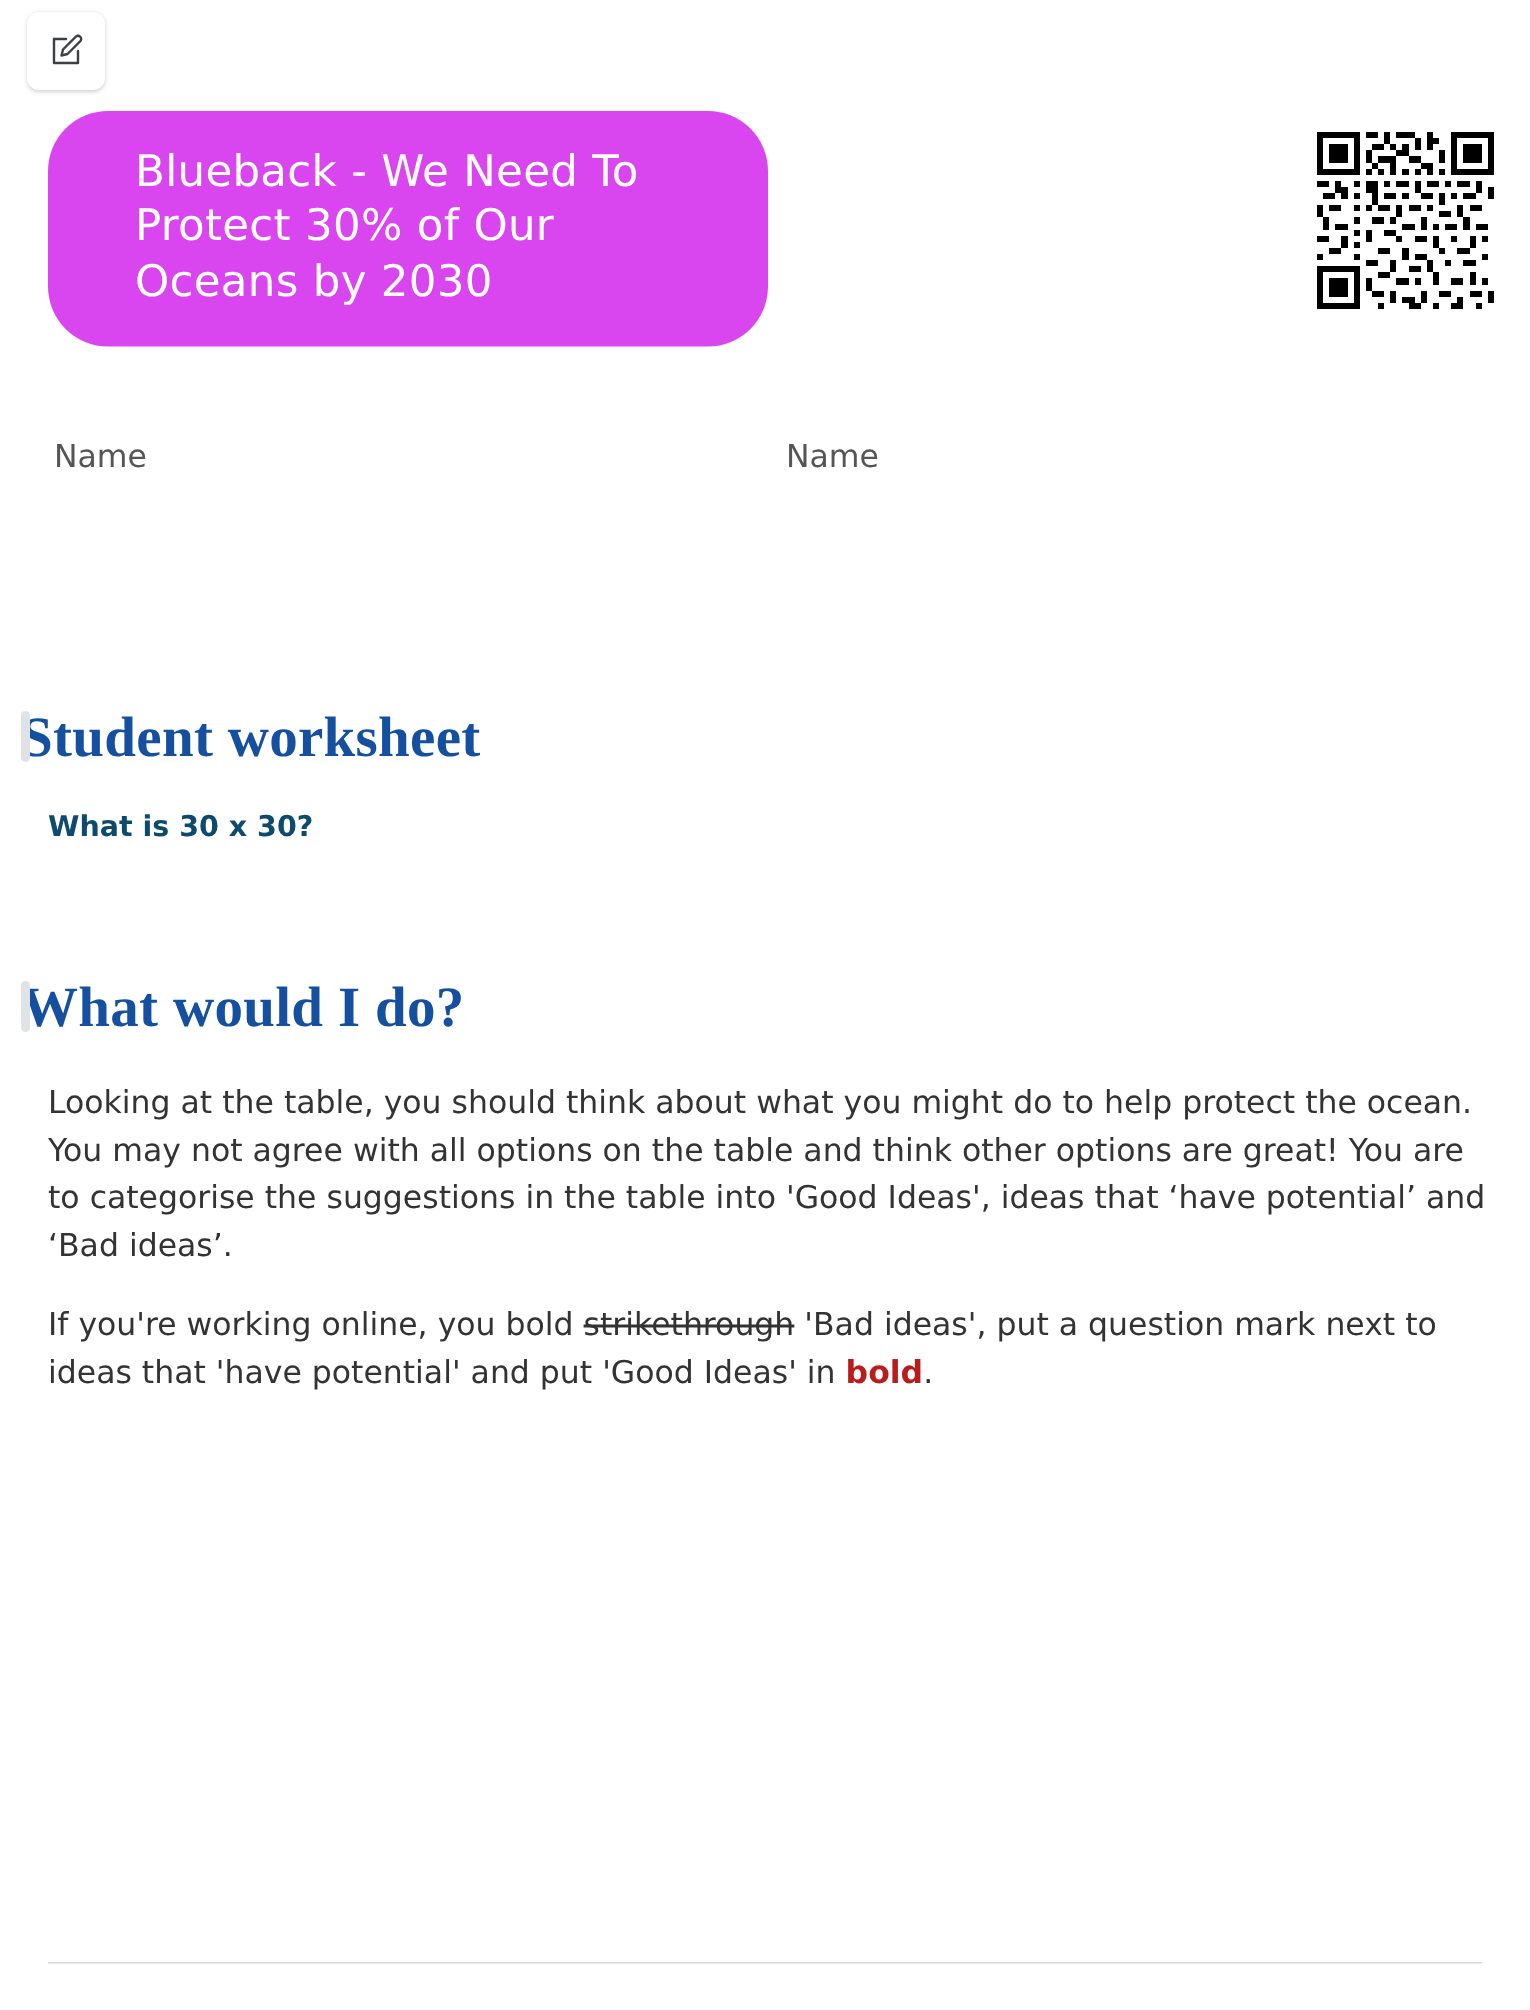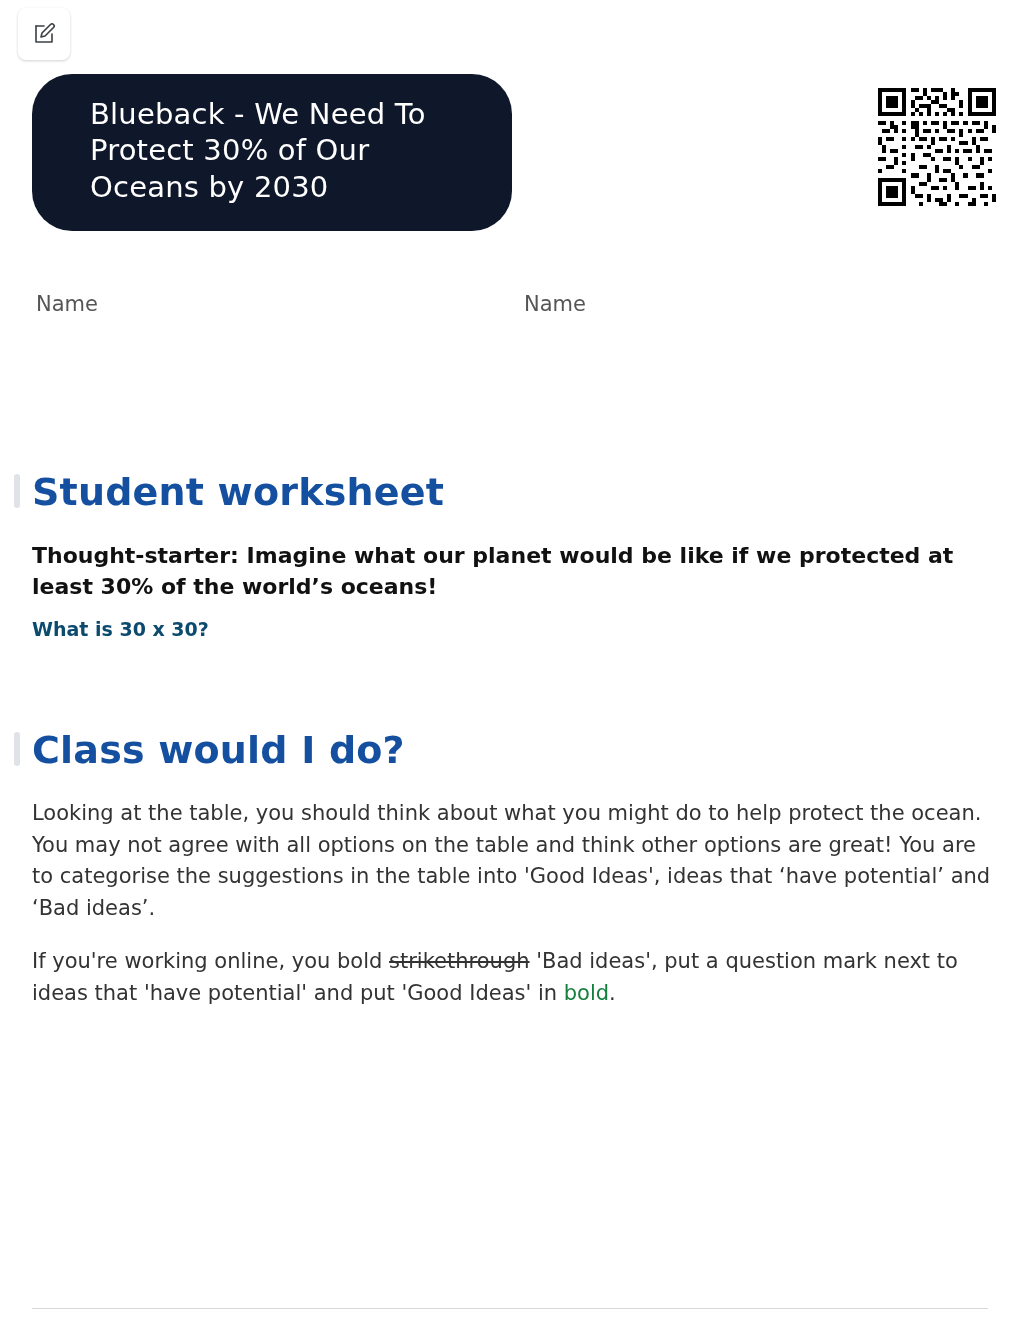--- a/index.html
+++ b/index.html
@@ -31,21 +31,21 @@
     justify-content: center;
   }
   .edit-chip svg { display: block; }
 
   
   .title-banner {
     position: absolute;
     left: 32px;
     top: 74px;
     width: 480px;
-    background: #0f172a;
+    background: #d946ef;
     border-radius: 40px;
     padding: 22px 40px 26px 58px;
     box-sizing: border-box;
   }
   .title-banner .title-text {
     color: #ffffff;
     font-size: 29px;
     line-height: 1.25;
     font-weight: 400;
     letter-spacing: 0.2px;
@@ -77,22 +77,22 @@
 
   
   .content {
     position: absolute;
     left: 14px;
     top: 470px;
     width: 992px;
   }
   .section-head {
     position: relative;
-    padding-left: 18px;
     margin: 0 0 26px 0;
+    font-family: Liberation Serif, serif;
   }
   .section-head::before {
     content: "";
     position: absolute;
     left: 0;
     top: 4px;
     bottom: 6px;
     width: 6px;
     background: #dfe3e8;
     border-radius: 3px;
@@ -124,21 +124,21 @@
     font-size: 21px;
     line-height: 1.5;
     color: #333333;
     margin: 0 0 22px 0;
     max-width: 960px;
   }
   .para.tight { margin-bottom: 20px; }
   .spacer-lg { height: 74px; }
 
   .strike { text-decoration: line-through; text-align: right; }
-  .bold { font-weight: normal; color: #15803d; }
+  .bold { font-weight: bold; color: #b91c1c; }
 
   
   .bottom-rules {
     position: absolute;
     left: 32px;
     top: 1308px;
     width: 956px;
     display: flex;
     gap: 0;
   }
@@ -315,28 +315,27 @@
   <div class="field-label">Name</div>
 </div>
 
 <div class="content">
 
   <div class="section-head">
     <h1>Student worksheet</h1>
   </div>
 
   <div class="block">
-    <p class="lead">Thought-starter: Imagine what our planet would be like if we protected at least 30% of the world’s oceans!</p>
     <p class="sub-bold">What is 30 x 30?</p>
   </div>
 
   <div class="spacer-lg"></div>
 
   <div class="section-head">
-    <h1>Class would I do?</h1>
+    <h1>What would I do?</h1>
   </div>
 
   <div class="block">
     <p class="para">Looking at the table, you should think about what you might do to help protect the ocean. You may not agree with all options on the table and think other options are great! You are to categorise the suggestions in the table into 'Good Ideas', ideas that ‘have potential’ and ‘Bad ideas’.</p>
     <p class="para tight"><span>If you're working online, you bold </span><span class="strike">strikethrough</span><span> 'Bad ideas', put a question mark next to ideas that 'have potential' and put 'Good Ideas' in </span><span class="bold">bold</span><span>.</span></p>
   </div>
 
 </div>
 
 <div class="bottom-rules">

